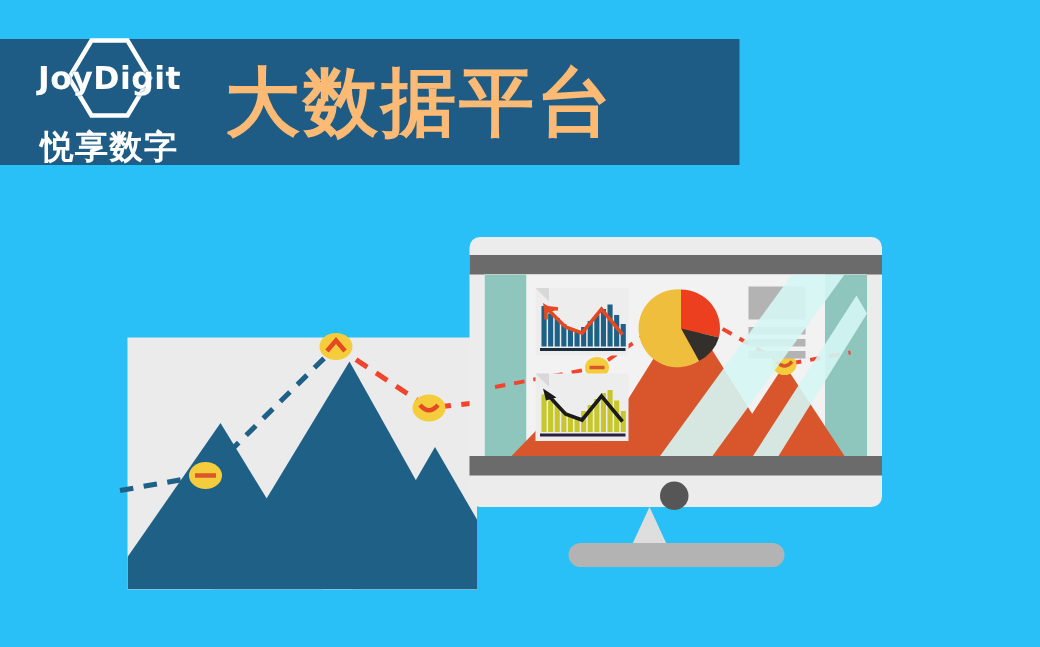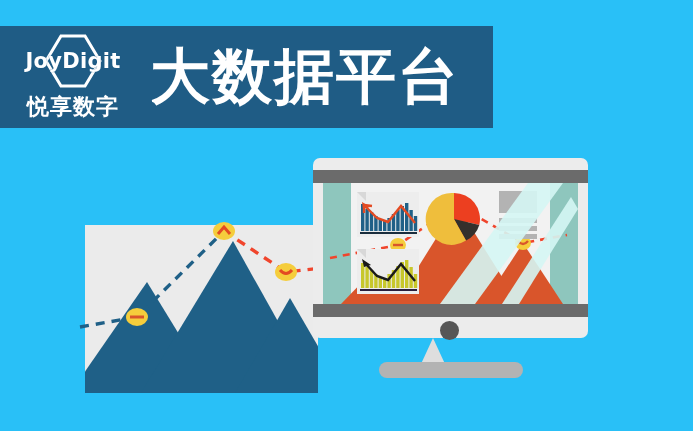--- a/index.html
+++ b/index.html
@@ -7,21 +7,21 @@
     width:693px;height:431px;
     background:#29c0f7;
     font-family:"Liberation Sans","DejaVu Sans",sans-serif;
     overflow:hidden;
     position:relative;
   }
   .stage{position:absolute;left:0;top:0;width:693px;height:431px;overflow:hidden;background:#29c0f7;}
 
   
   .header{
-    position:absolute;left:0;top:26px;width:493px;height:102px;
+    position:absolute;left:0;top:26px;width:493px;height:84px;
     background:#1f5c85;
     display:flex;align-items:center;
   }
   .logo{
     position:relative;width:118px;height:92px;margin-left:14px;
     display:flex;flex-direction:column;align-items:center;justify-content:center;
     flex:0 0 auto;
   }
   .hexwrap{position:relative;width:104px;height:56px;display:flex;align-items:center;justify-content:center;}
   .hex{
@@ -33,21 +33,21 @@
     color:#ffffff;font-size:21px;font-weight:bold;letter-spacing:.3px;
     font-family:"DejaVu Sans",sans-serif;
     white-space:nowrap;
     text-shadow:0 0 1px #1f5c85;
   }
   .logo-cn{
     color:#ffffff;font-size:22px;font-weight:bold;letter-spacing:1px;
     margin-top:3px;white-space:nowrap;
   }
   .title{
-    color:#ffffff;font-size:60px;font-weight:bold;letter-spacing:2px;
+    color:#fdba74;font-size:50px;font-weight:bold;letter-spacing:2px;
     margin-left:18px;white-space:nowrap;line-height:1;
   }
 
   
   .leftpanel{
     position:absolute;left:85px;top:225px;width:233px;height:168px;
     background:#ebebeb;overflow:hidden;
   }
   .leftpanel svg{position:absolute;left:0;top:0;}
 

